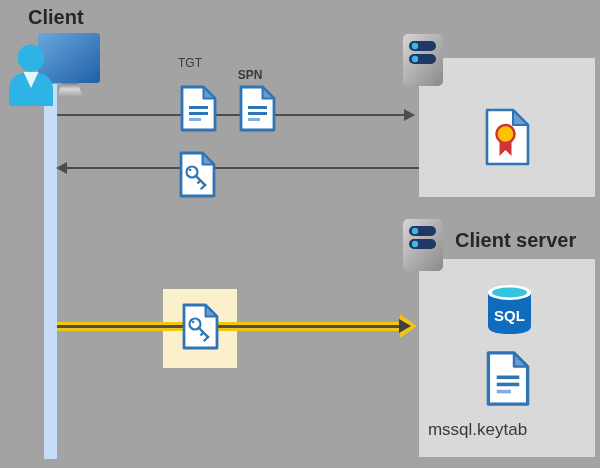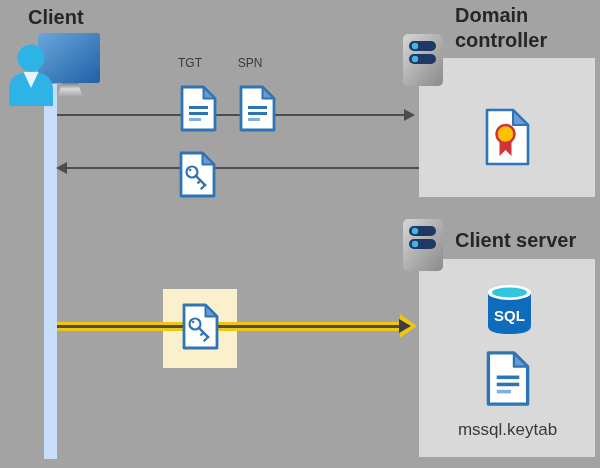--- a/index.html
+++ b/index.html
@@ -78,21 +78,21 @@
       <polygon points="54,53 70,53 75,68 49,68" fill="url(#gradStand)"></polygon>
       <circle cx="23" cy="28" r="13.5" fill="var(--person-cyan)"></circle>
       <path d="M1,76 L1,60 Q1,42 23,42 Q45,42 45,60 L45,76 Z" fill="var(--person-cyan)"></path>
       <polygon points="15.5,42 30.5,42 23,58" fill="#E6F6FD"></polygon>
     </svg>
   </div>
 
   <div class="abs title" style="left:28px;top:5px;">Client</div>
 
   <div class="abs small-label" style="left:168px;top:56px;width:44px;">TGT</div>
-  <div class="abs small-label" style="left:228px;top:56px;width:44px;">SPN</div>
+  <div class="abs small-label" style="left:228px;top:68px;width:44px;font-weight:bold;">SPN</div>
 
   <div class="abs" style="left:180px;top:85px;">
     <svg width="37" height="47" viewBox="0 0 37 47">
       <path d="M2 2 H23.5 L35 13.5 V45 H2 Z" fill="#fff" stroke="var(--doc-blue)" stroke-width="2.8" stroke-linejoin="round"></path>
       <path d="M23.5 2 V13.5 H35 Z" fill="var(--doc-fold)" stroke="var(--doc-blue)" stroke-width="2" stroke-linejoin="round"></path>
       <rect x="9" y="21" width="19" height="3" fill="var(--doc-blue)"></rect>
       <rect x="9" y="27" width="19" height="3" fill="var(--doc-blue)"></rect>
       <rect x="9" y="33" width="12" height="3" fill="var(--doc-line-light)"></rect>
     </svg>
   </div>
@@ -134,21 +134,20 @@
   <div class="abs" style="left:402px;top:33px;">
     <svg width="42" height="54" viewBox="0 0 42 54">
       <rect x="1" y="1" width="40" height="52" rx="5" fill="url(#gradServer)"></rect>
       <rect x="7" y="8" width="27" height="10" rx="5" fill="var(--server-pill-navy)"></rect>
       <circle cx="13" cy="13" r="3.2" fill="var(--server-dot-cyan)"></circle>
       <rect x="7" y="21" width="27" height="10" rx="5" fill="var(--server-pill-navy)"></rect>
       <circle cx="13" cy="26" r="3.2" fill="var(--server-dot-cyan)"></circle>
     </svg>
   </div>
 
-  <div class="abs title" style="left:455px;top:3px;width:145px;">Domain controller</div>
 
   <div class="abs" style="left:485px;top:108px;">
     <svg width="45" height="58" viewBox="0 0 45 58">
       <path d="M2 2 H28 L43 17 V56 H2 Z" fill="#fff" stroke="var(--doc-blue)" stroke-width="2.6" stroke-linejoin="round"></path>
       <path d="M28 2 V17 H43 Z" fill="var(--doc-fold)" stroke="var(--doc-blue)" stroke-width="2" stroke-linejoin="round"></path>
       <path d="M14.5 31 L14.5 48 L20.5 42 L26.5 48 L26.5 31 Z" fill="var(--cert-red)"></path>
       <circle cx="20.5" cy="26" r="9" fill="var(--cert-gold)" stroke="var(--cert-red)" stroke-width="2.6"></circle>
     </svg>
   </div>
 
@@ -176,15 +175,15 @@
   <div class="abs" style="left:486px;top:350px;">
     <svg width="44" height="57" viewBox="0 0 37 47">
       <path d="M2 2 H23.5 L35 13.5 V45 H2 Z" fill="#fff" stroke="var(--doc-blue)" stroke-width="2.8" stroke-linejoin="round"></path>
       <path d="M23.5 2 V13.5 H35 Z" fill="var(--doc-fold)" stroke="var(--doc-blue)" stroke-width="2" stroke-linejoin="round"></path>
       <rect x="9" y="21" width="19" height="3" fill="var(--doc-blue)"></rect>
       <rect x="9" y="27" width="19" height="3" fill="var(--doc-blue)"></rect>
       <rect x="9" y="33" width="12" height="3" fill="var(--doc-line-light)"></rect>
     </svg>
   </div>
 
-  <div class="abs file-label" style="left:426px;top:420px;width:163px;">mssql.keytab</div>
+  <div class="abs file-label" style="left:396px;top:420px;width:163px;">mssql.keytab</div>
 
 </div>
 
 </body></html>

